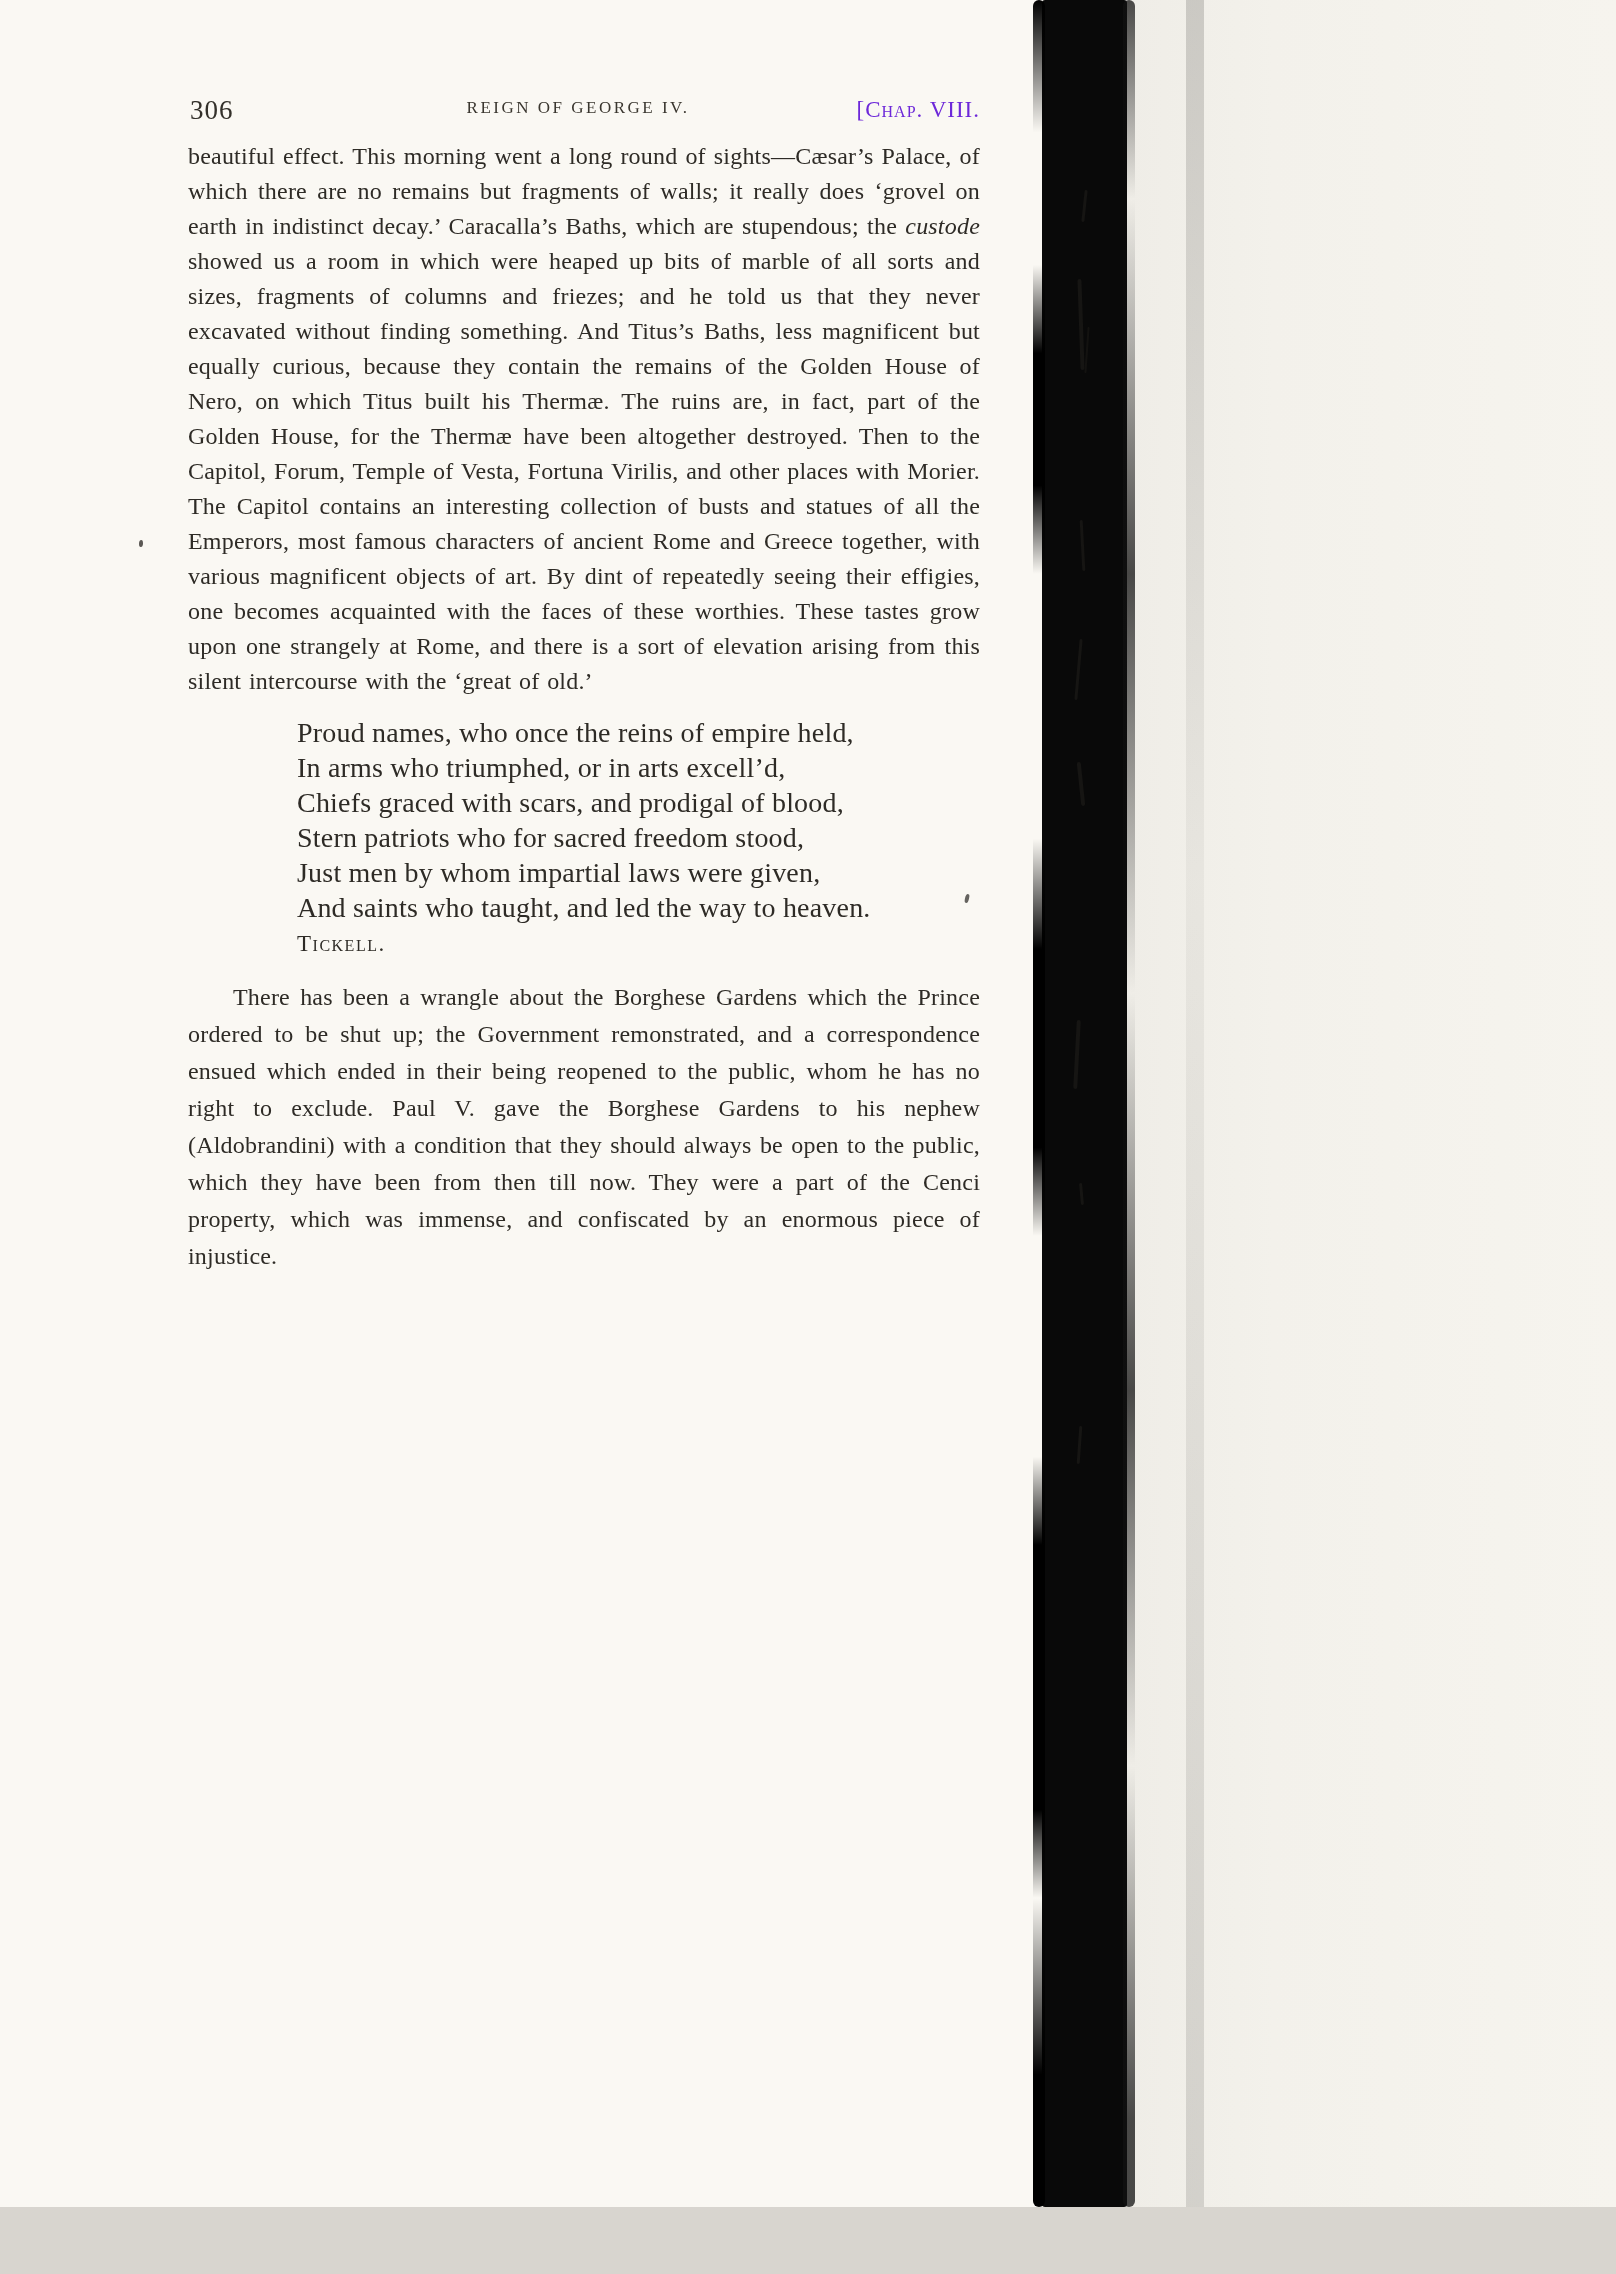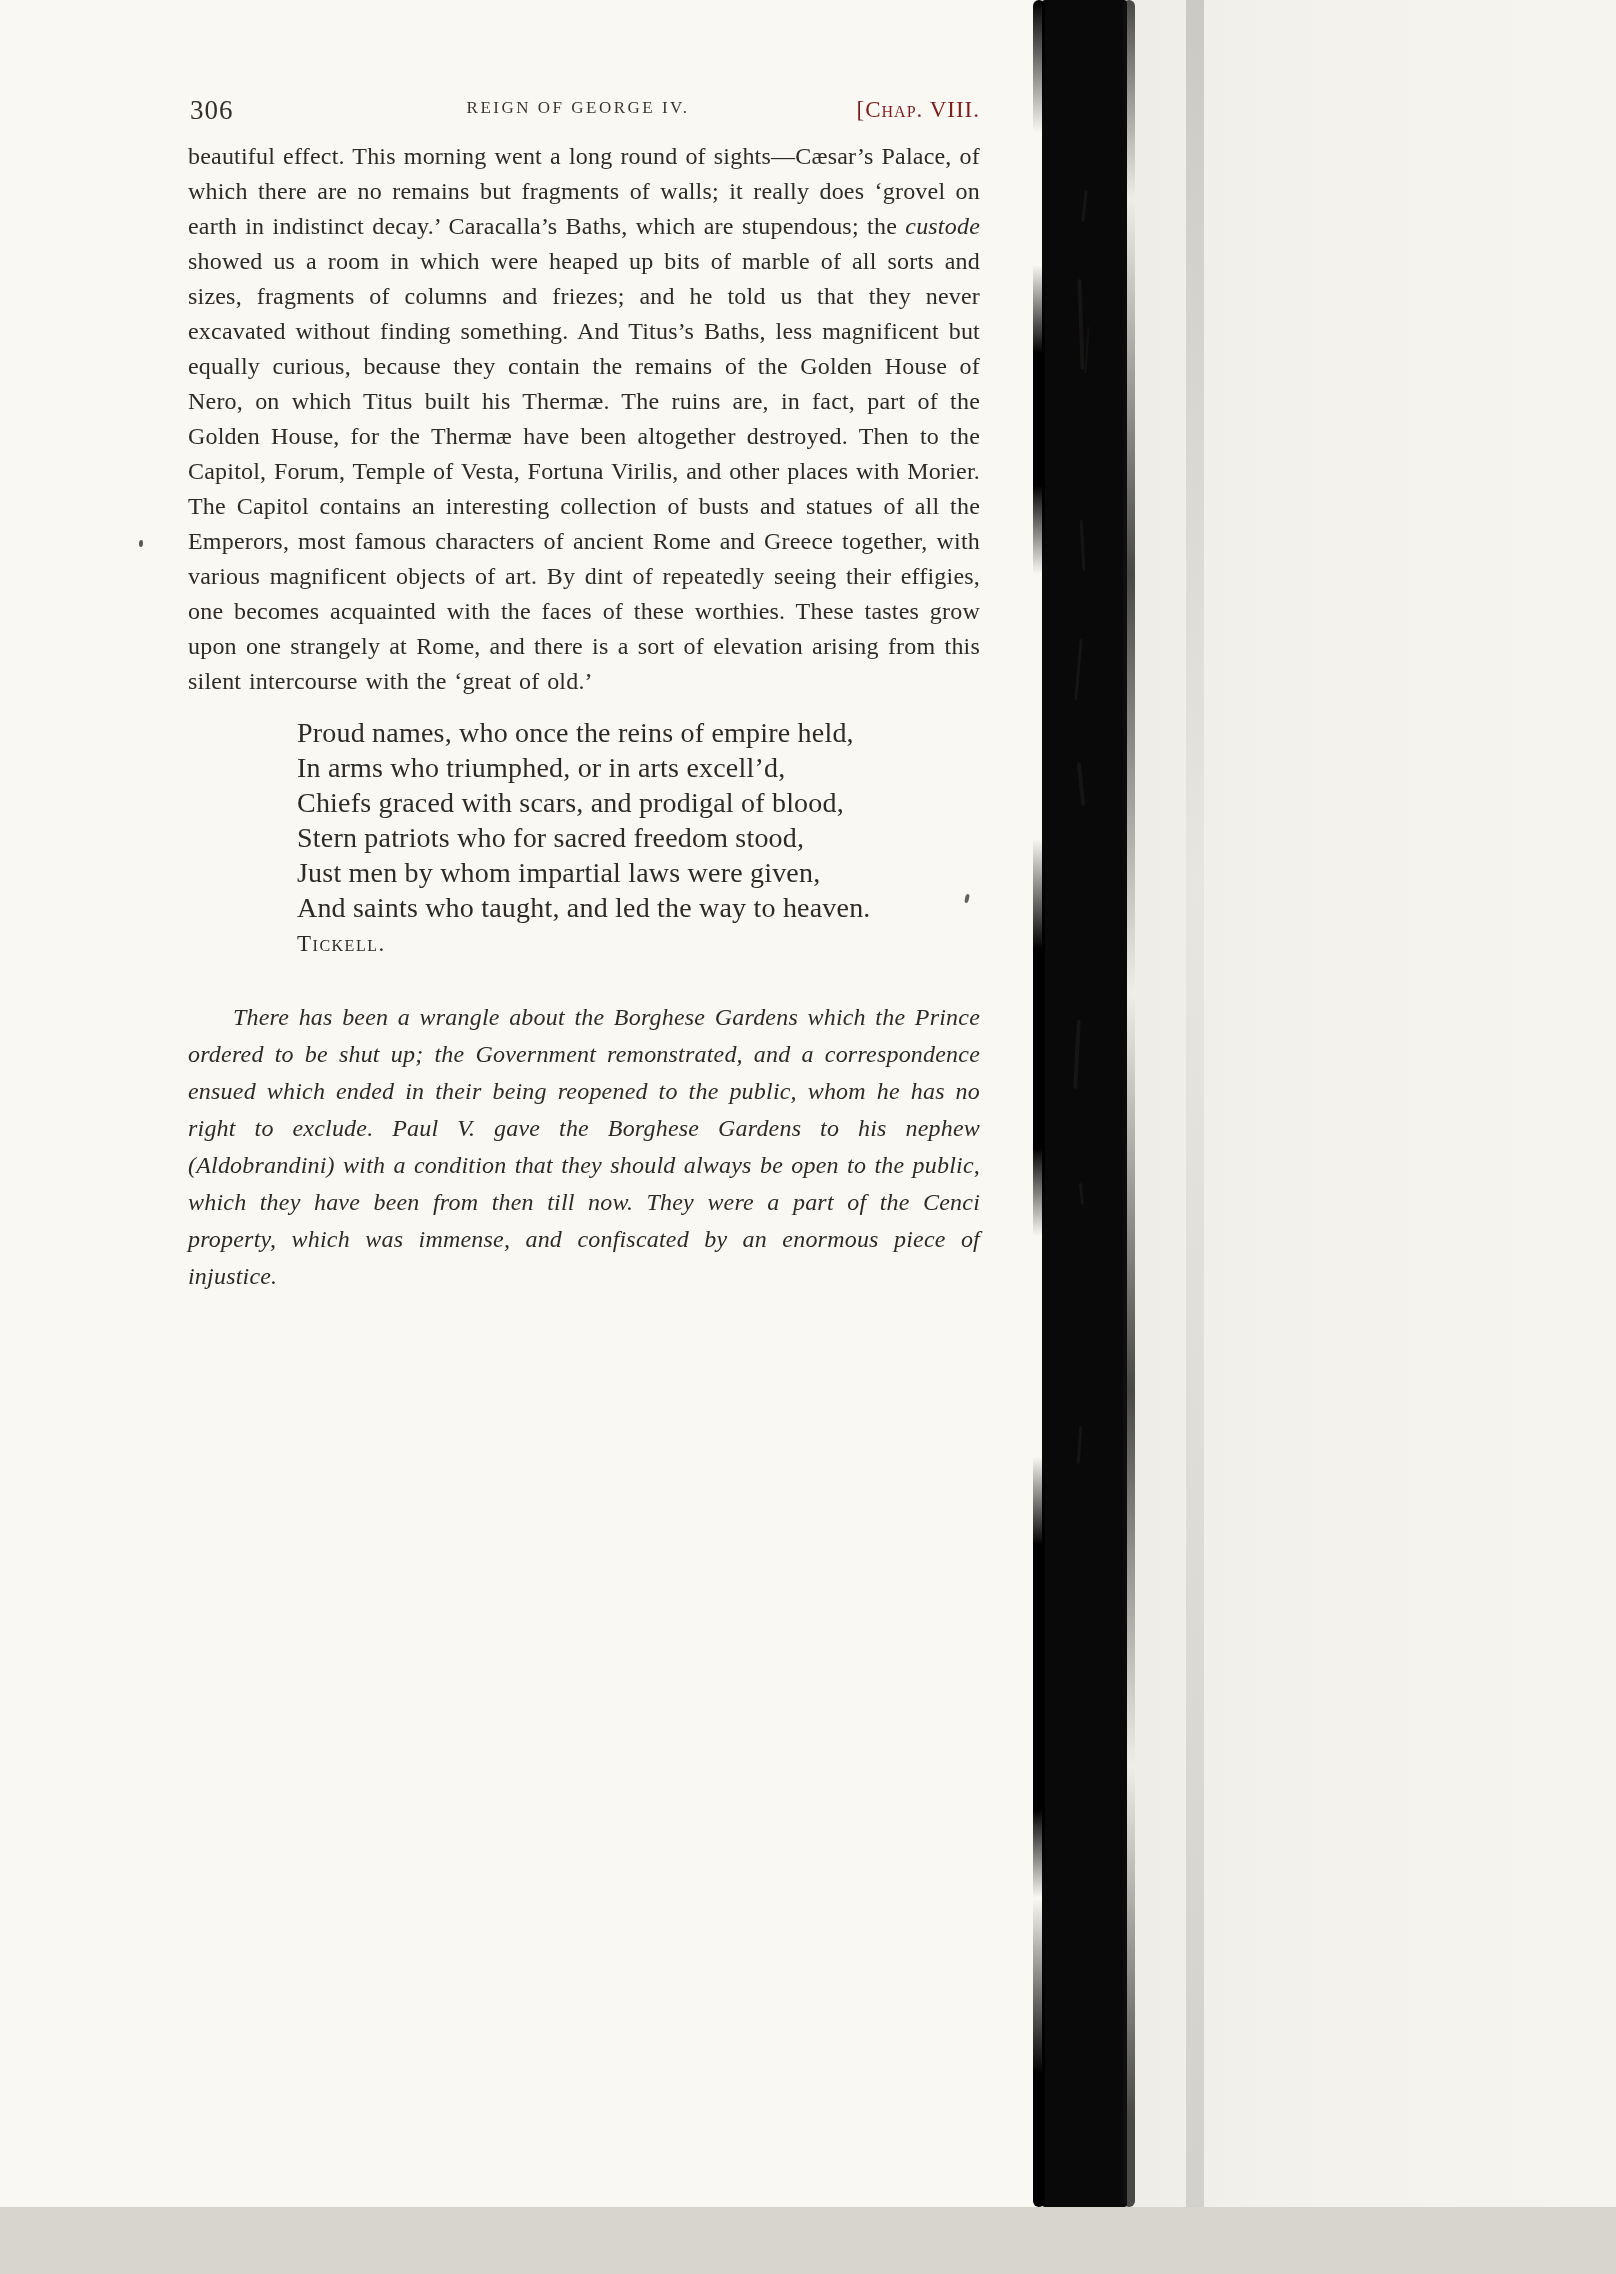--- a/index.html
+++ b/index.html
@@ -19,35 +19,35 @@
   .page-number{
     position:absolute;left:2px;top:0;
     font-size:27px;letter-spacing:1px;color:#33302a;
   }
   .running-title{
     position:absolute;left:0;right:12px;top:3px;text-align:center;
     font-size:17px;letter-spacing:2.5px;color:#3a362f;
   }
   .chapter-label{
     position:absolute;right:0;top:2px;
-    font-size:23px;font-variant:small-caps;letter-spacing:1px;color:#7f1d1d;
+    font-size:23px;font-variant:small-caps;letter-spacing:1px;color:#6d28d9;
   }
   
   .main-text{
     position:absolute;left:188px;top:139px;width:792px;
   }
   .para{
     margin:0;
     font-size:24px;line-height:35px;
     text-align:justify;
     letter-spacing:0.2px;
     word-spacing:1.5px;
   }
   .para .it{font-style:italic;}
-  .para.indent{ text-indent:45px; margin-top:38px; line-height:37px;font-style:italic;}
+  .para.indent{ text-indent:45px; margin-top:18px; line-height:37px;}
   
   .poem{
     margin:16px 0 0 109px;
     width:639px;
   }
   .poem-line{
     font-size:28px;line-height:35px;
     letter-spacing:0.2px;
     white-space:nowrap;
   }

